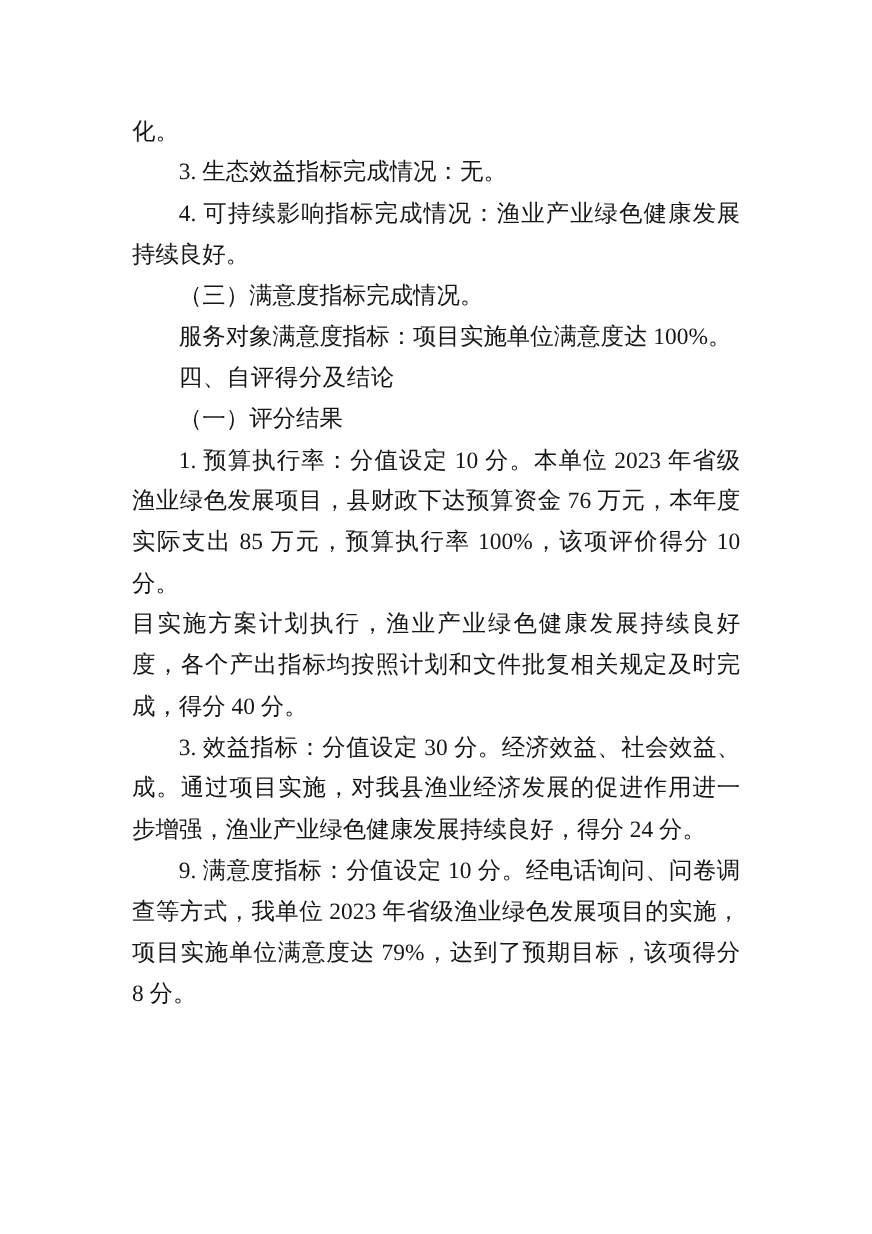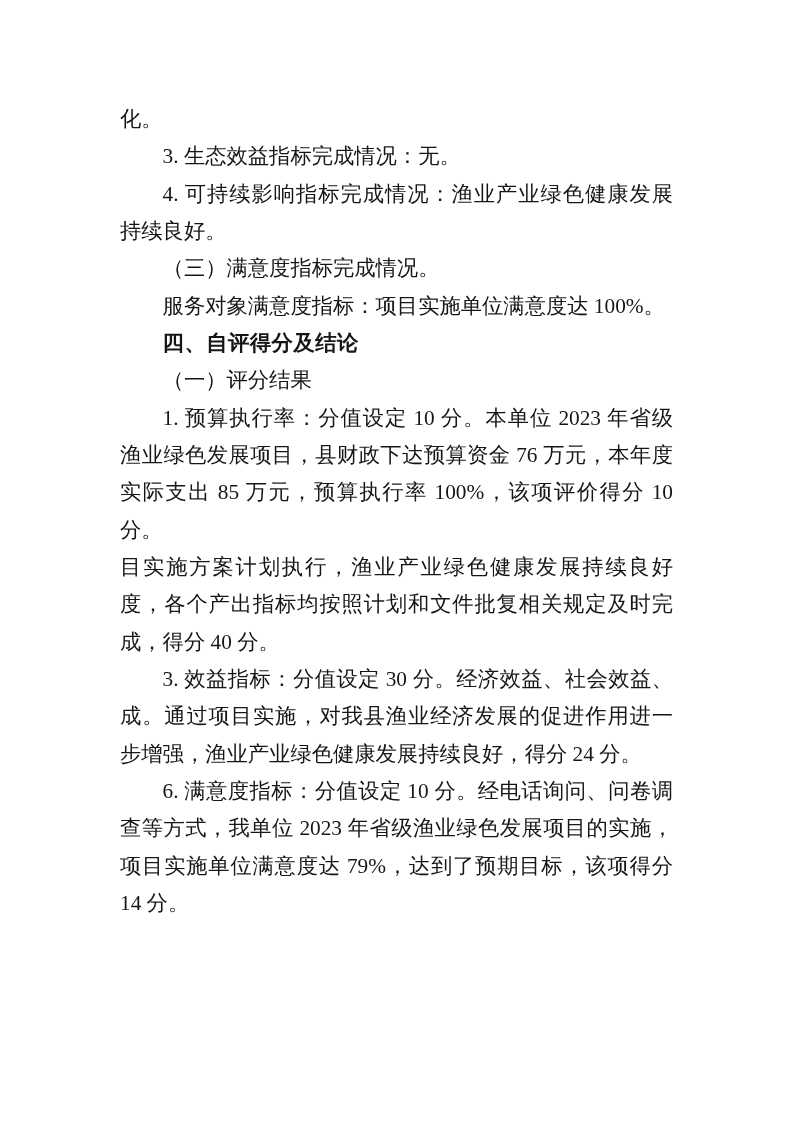--- a/index.html
+++ b/index.html
@@ -32,21 +32,21 @@
     text-align-last: left;
     white-space: normal;
   }
   .line.fill {
     text-align-last: justify;
   }
   .line.indent {
     text-indent: 42.6px;
   }
   .paragraph.heading .line {
-    font-weight: 700;
+    font-weight: 400;
     font-family: "Liberation Sans", "DejaVu Sans", sans-serif;
     letter-spacing: 0.5px;
   }
 </style>
 </head>
 <body>
 
 <div class="page">
   <div class="content" id="doc-content">
       <div class="paragraph">
@@ -81,19 +81,19 @@
         <div class="line fill">目实施方案计划执行，渔业产业绿色健康发展持续良好</div>
         <div class="line fill">度，各个产出指标均按照计划和文件批复相关规定及时完</div>
         <div class="line">成，得分 40 分。</div>
       </div>
       <div class="paragraph">
         <div class="line fill indent">3. 效益指标：分值设定 30 分。经济效益、社会效益、</div>
         <div class="line fill">成。通过项目实施，对我县渔业经济发展的促进作用进一</div>
         <div class="line">步增强，渔业产业绿色健康发展持续良好，得分 24 分。</div>
       </div>
       <div class="paragraph">
-        <div class="line fill indent">6. 满意度指标：分值设定 10 分。经电话询问、问卷调</div>
+        <div class="line fill indent">9. 满意度指标：分值设定 10 分。经电话询问、问卷调</div>
         <div class="line fill">查等方式，我单位 2023 年省级渔业绿色发展项目的实施，</div>
         <div class="line fill">项目实施单位满意度达 79%，达到了预期目标，该项得分</div>
-        <div class="line">14 分。</div>
+        <div class="line">8 分。</div>
       </div>
     </div>
 </div>
 
 </body></html>

